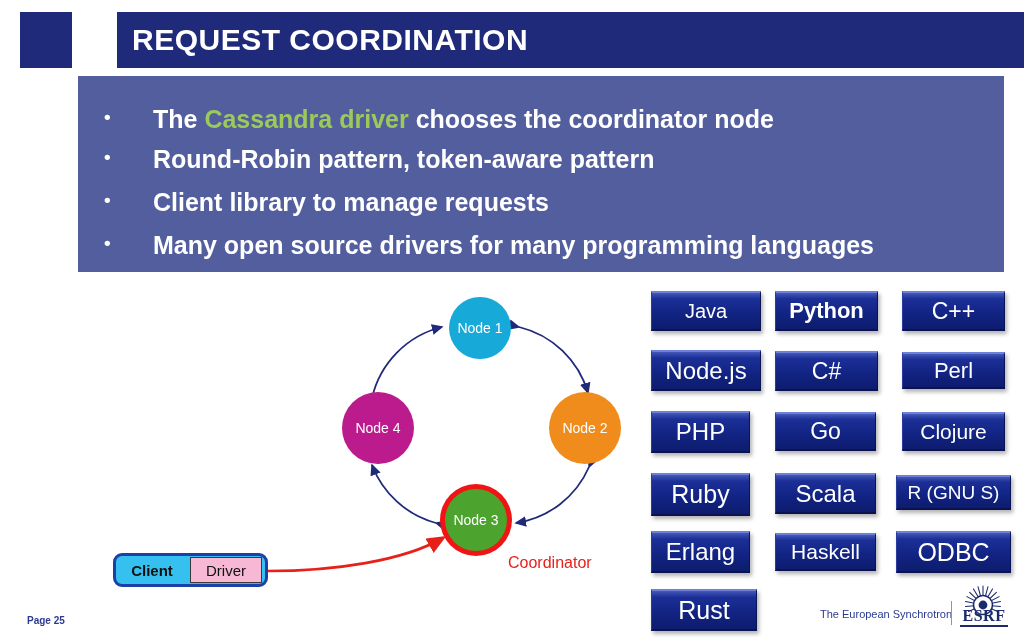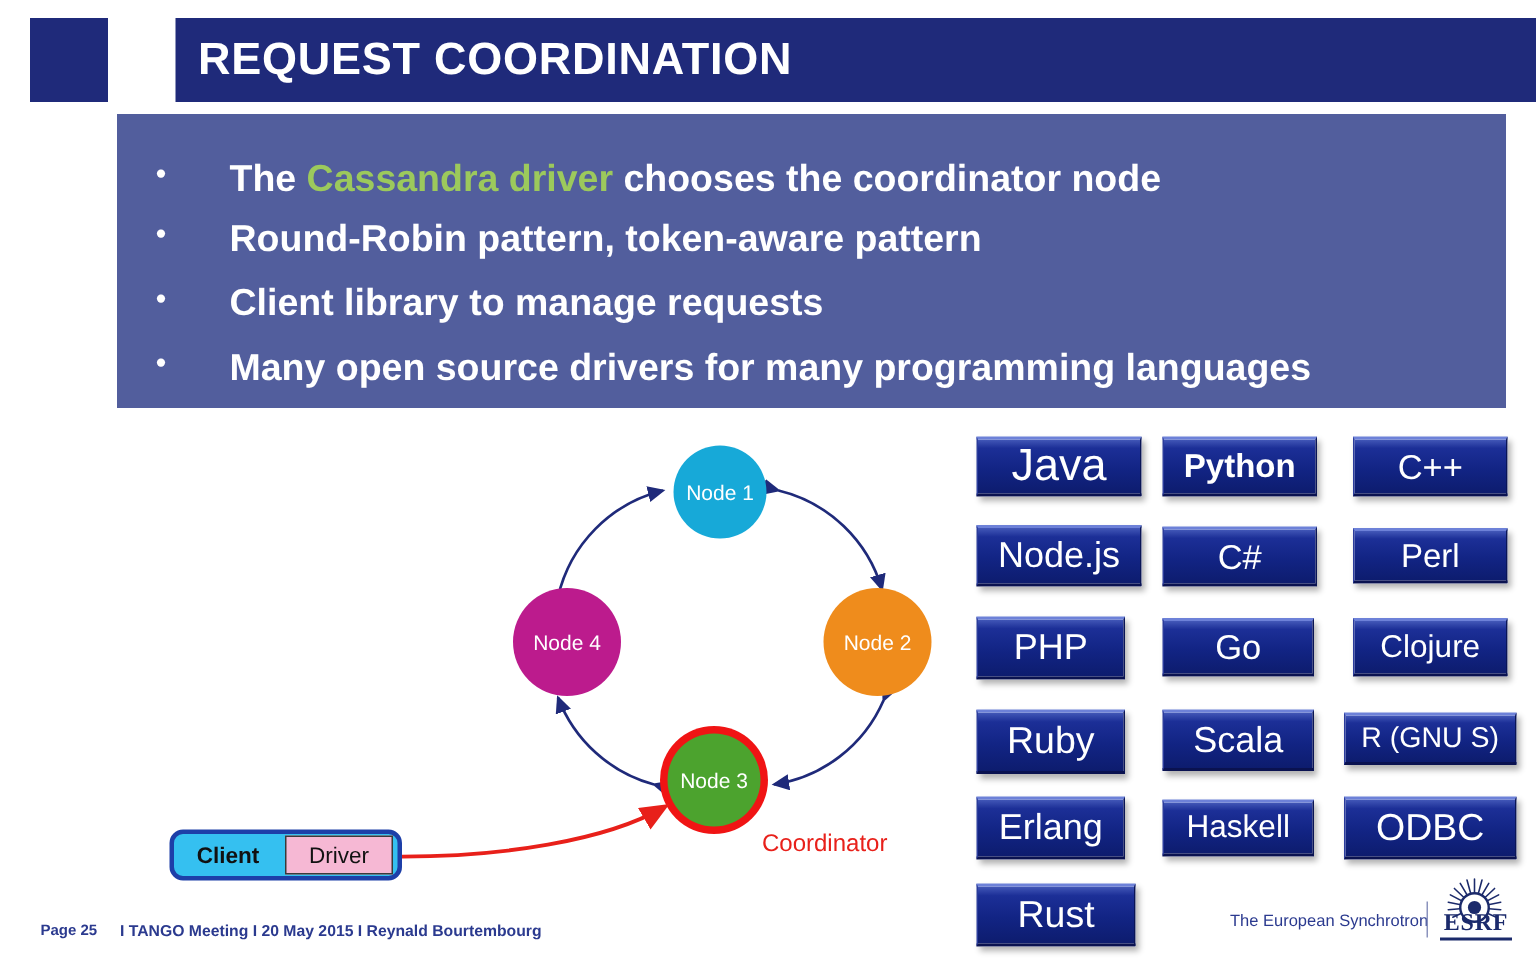--- a/index.html
+++ b/index.html
@@ -207,21 +207,21 @@
 </svg>
 
 <div id="client-box">
   <div id="client-label">Client</div>
   <div id="driver-chip">
     <span>Driver</span>
   </div>
 </div>
 
 <div id="lang-buttons">
-    <div class="lang-btn" style="left: 651px; top: 291px; width: 110px; height: 40px; font-size: 30px;">
+    <div class="lang-btn" style="left: 651px; top: 291px; width: 110px; height: 40px; font-size: 20px;">
       <span>Java</span>
     </div>
     <div class="lang-btn" style="left: 775px; top: 291px; width: 103px; height: 40px; font-size: 22px; font-weight: bold;">
       <span>Python</span>
     </div>
     <div class="lang-btn" style="left: 902px; top: 291px; width: 103px; height: 40px; font-size: 23px;">
       <span>C++</span>
     </div>
     <div class="lang-btn" style="left: 651px; top: 350px; width: 110px; height: 41px; font-size: 24px;">
       <span>Node.js</span>
@@ -259,21 +259,20 @@
     <div class="lang-btn" style="left: 896px; top: 531px; width: 115px; height: 42px; font-size: 25px;">
       <span>ODBC</span>
     </div>
     <div class="lang-btn" style="left: 651px; top: 589px; width: 106px; height: 42px; font-size: 25px;">
       <span>Rust</span>
     </div>
   </div>
 
 <div id="footer">
   <div id="footer-page">Page 25</div>
-  <div id="footer-meta">I TANGO Meeting I 20 May 2015 I Reynald Bourtembourg</div>
 </div>
 
 <div id="esrf-logo">
   <div id="esrf-tagline">The European Synchrotron</div>
   <div id="esrf-divider"></div>
   <svg id="esrf-mark" viewBox="0 0 46 48">
     <g stroke="#1b2a6b" stroke-width="1.05" stroke-linecap="round">
       <line x1="23" y1="22" x2="23" y2="3"></line>
       <line x1="23" y1="22" x2="28" y2="3.7"></line>
       <line x1="23" y1="22" x2="32.5" y2="5.9"></line>

